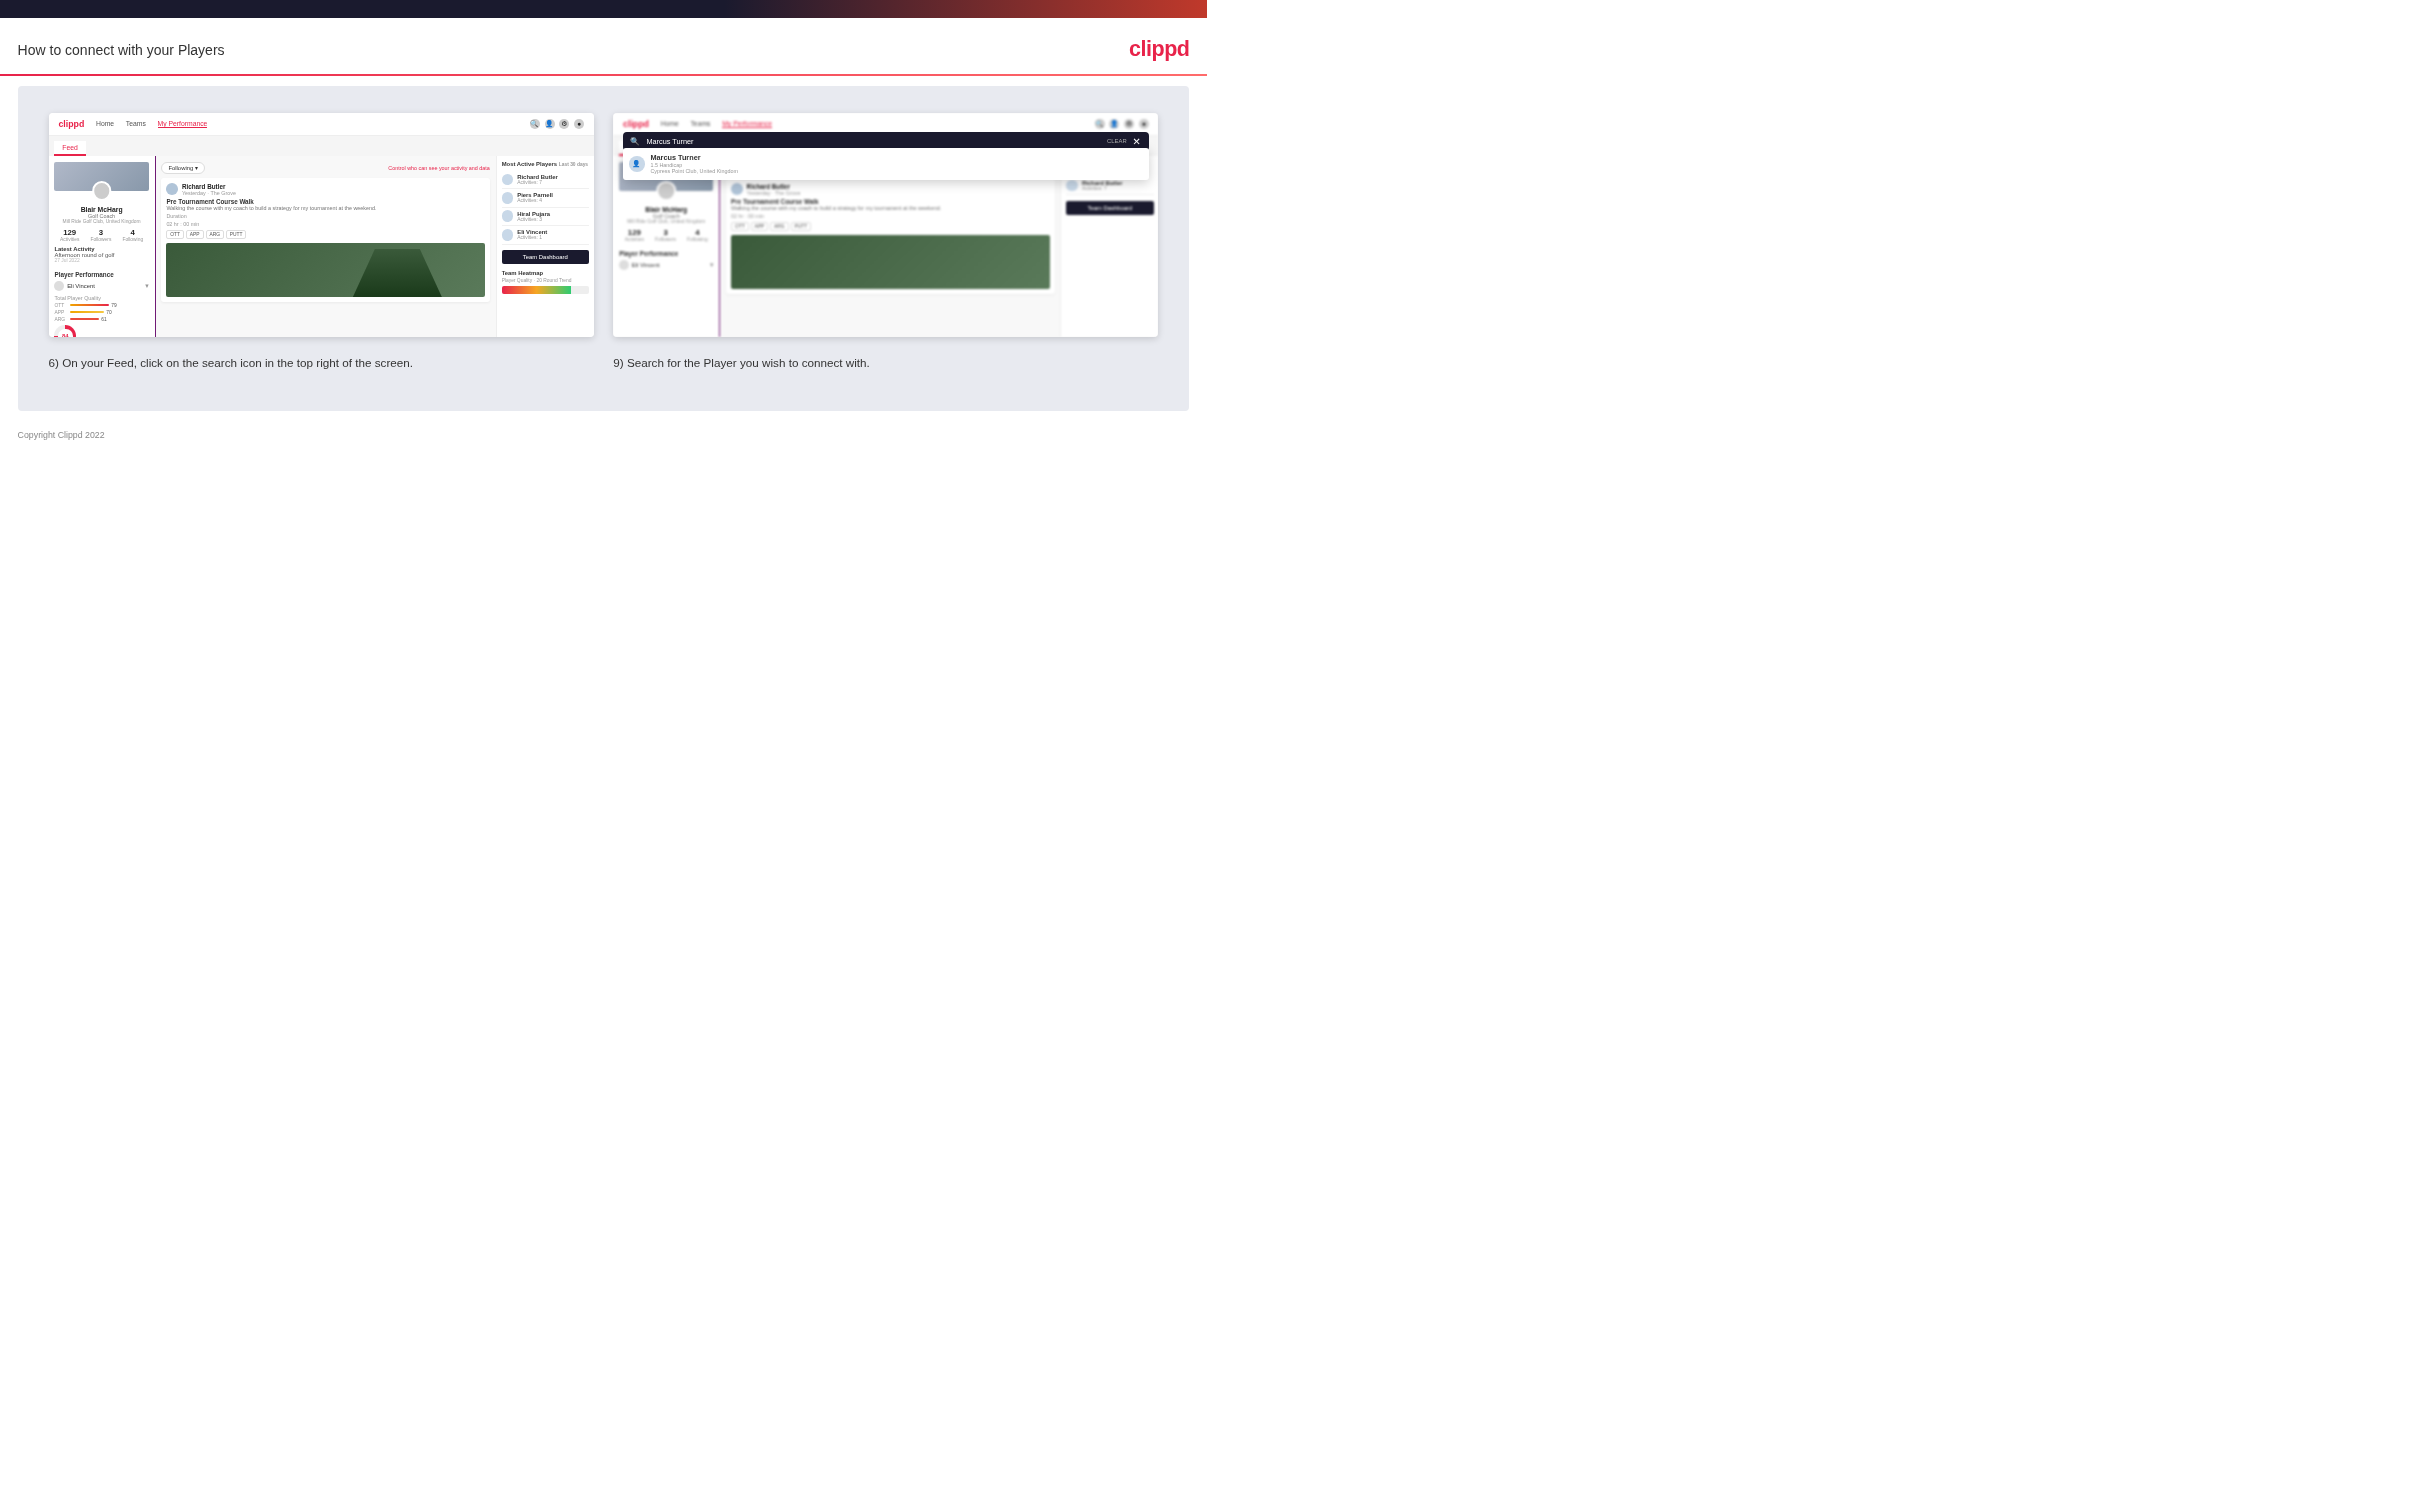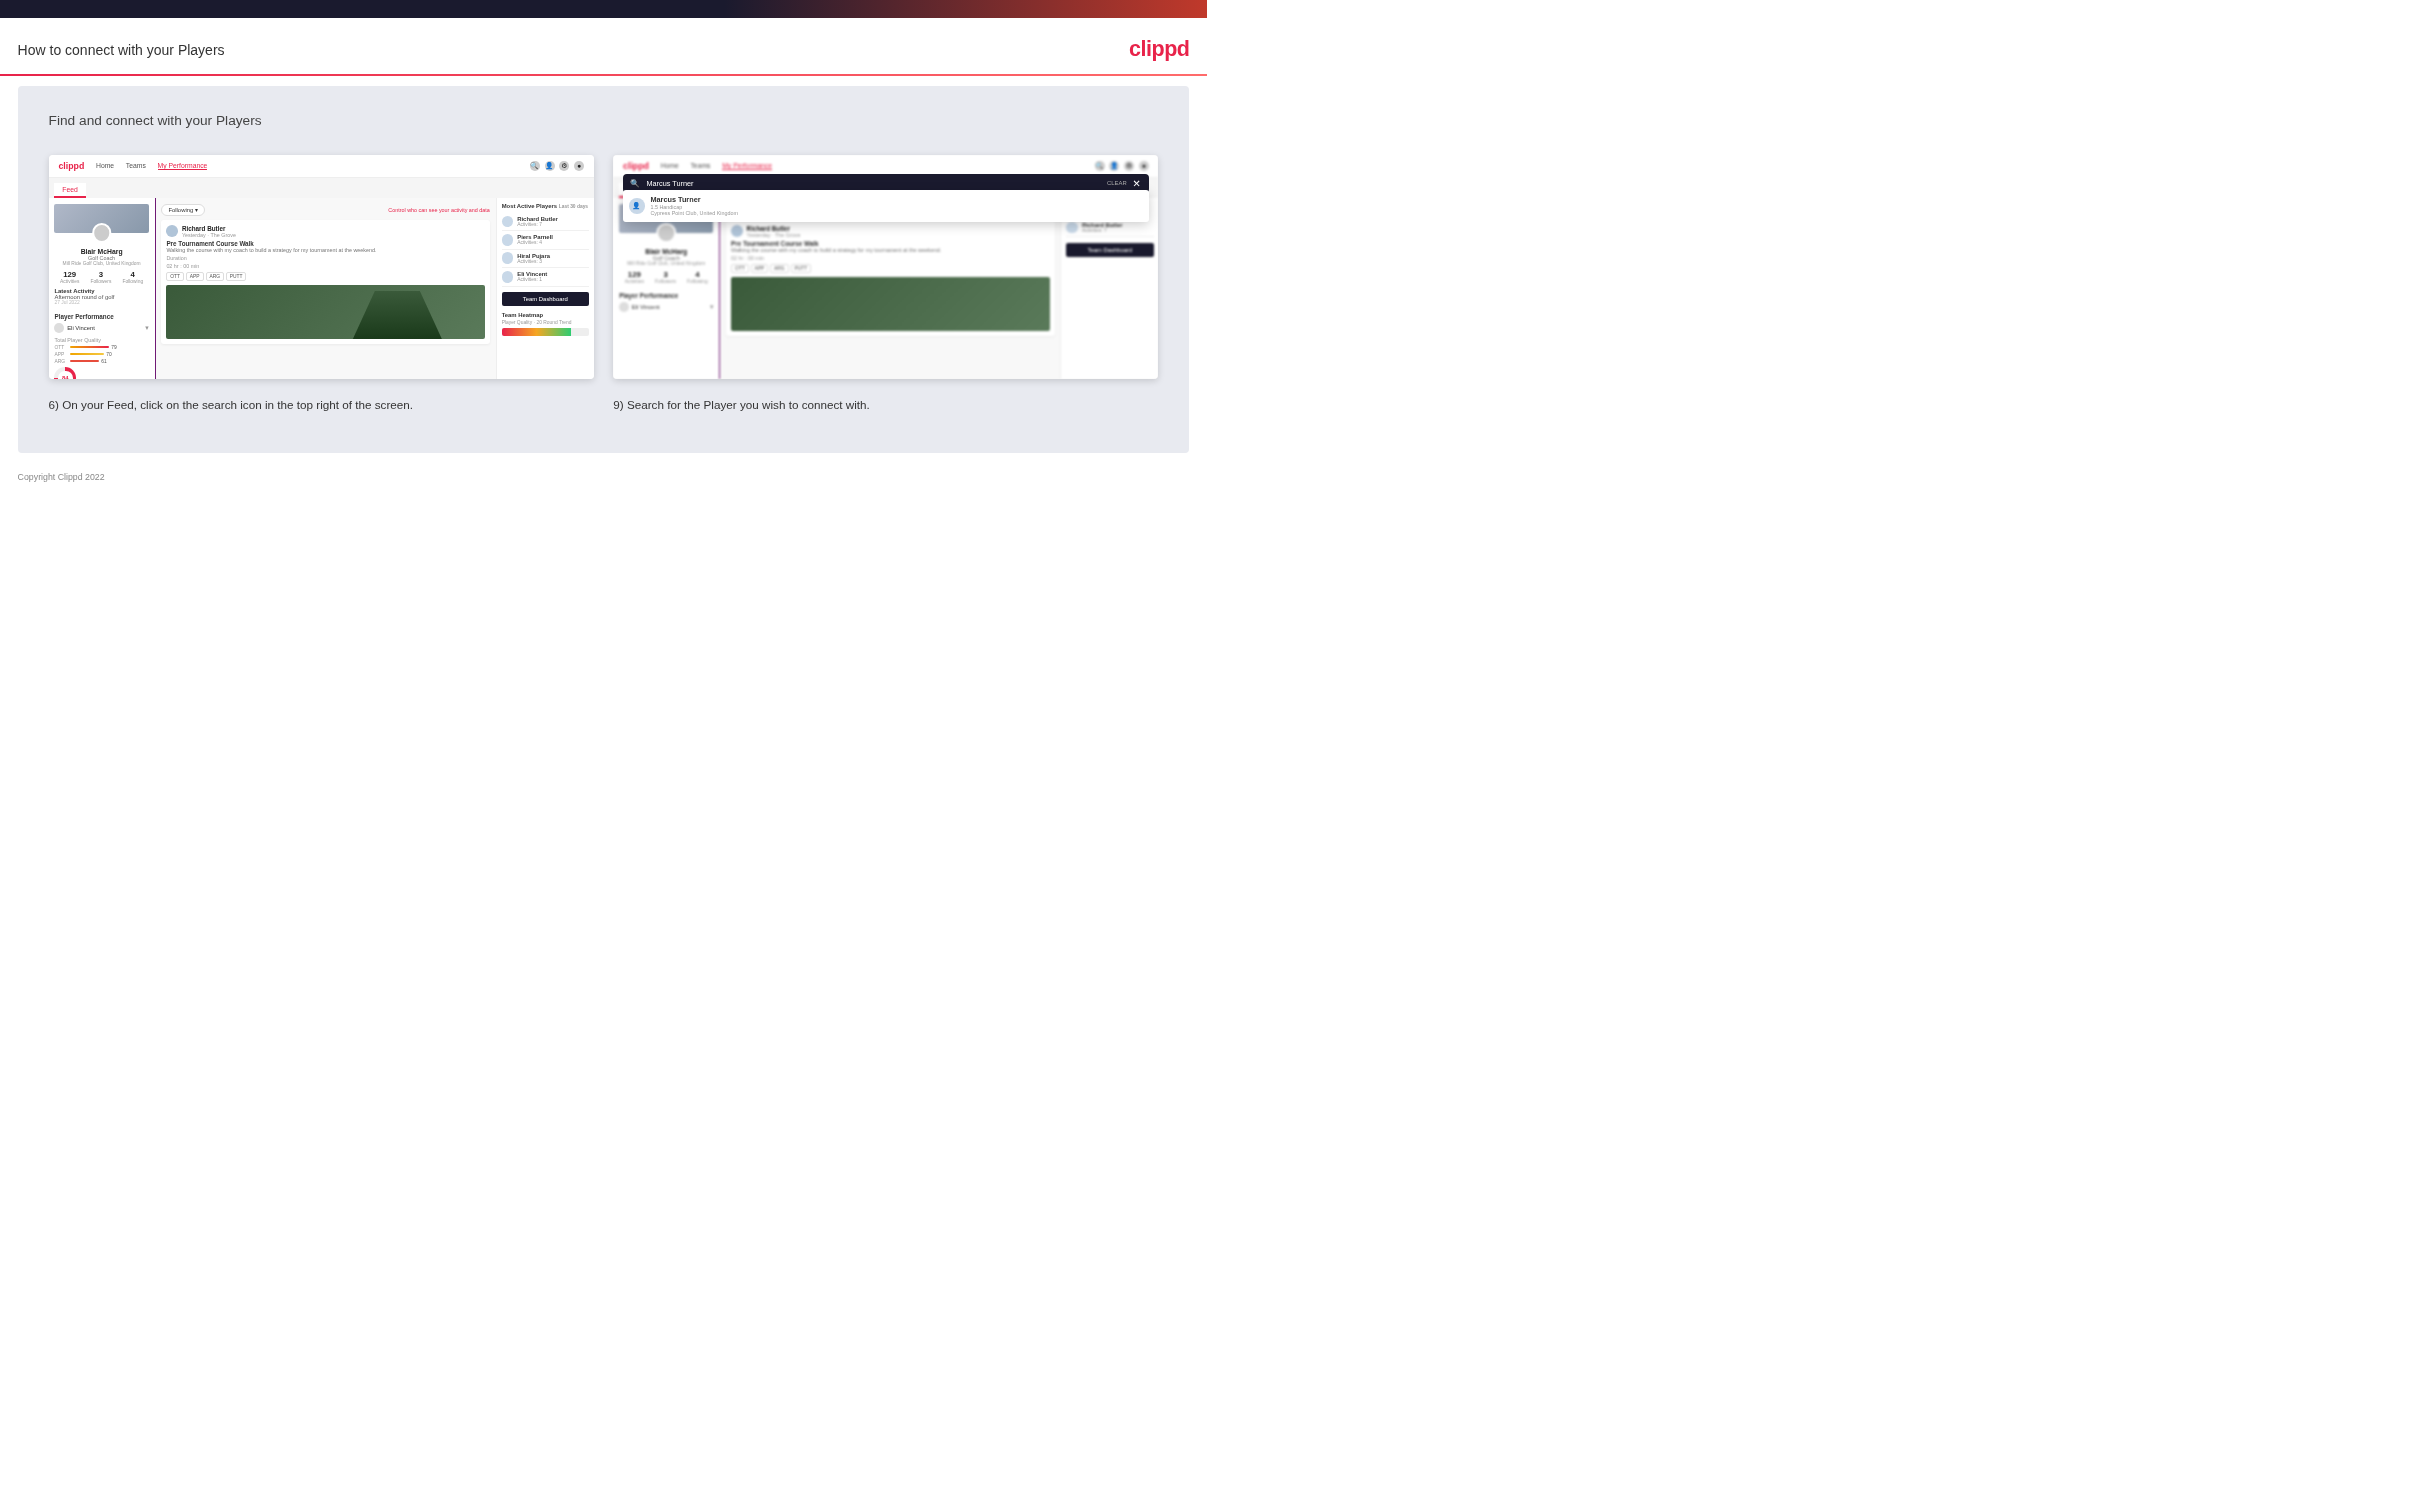--- a/index.html
+++ b/index.html
@@ -439,21 +439,20 @@
 
 <div class="top-bar"></div>
 
 <div class="header">
   <span class="header-title">How to connect with your Players</span>
   <span class="logo">clippd</span>
 </div>
 <div class="header-divider"></div>
 
 <div class="main-content">
-  <div class="main-subheading">Find and connect with your Players</div>
 
   <div class="screenshots-container">
 
     <div class="screenshot-block">
       <div class="screenshot-mockup">
         
         <div class="app-nav">
           <span class="app-logo-small">clippd</span>
           <span class="app-nav-link">Home</span>
           <span class="app-nav-link">Teams</span>

